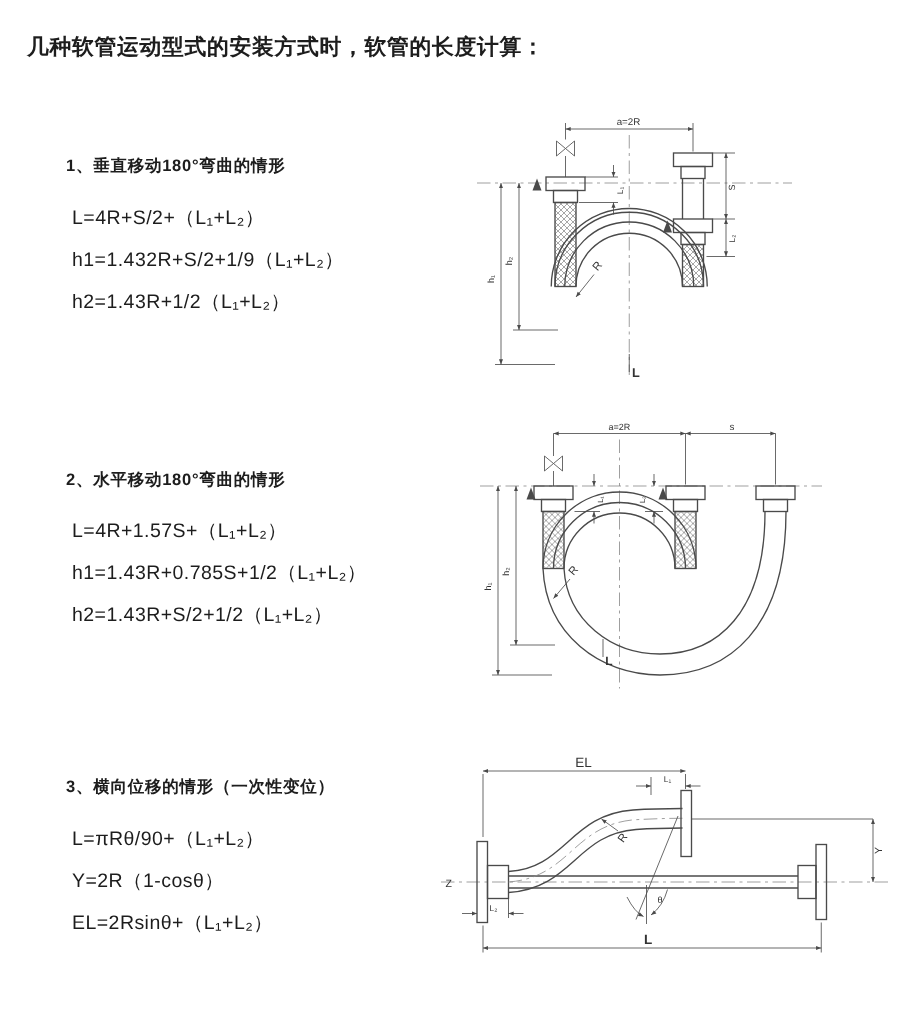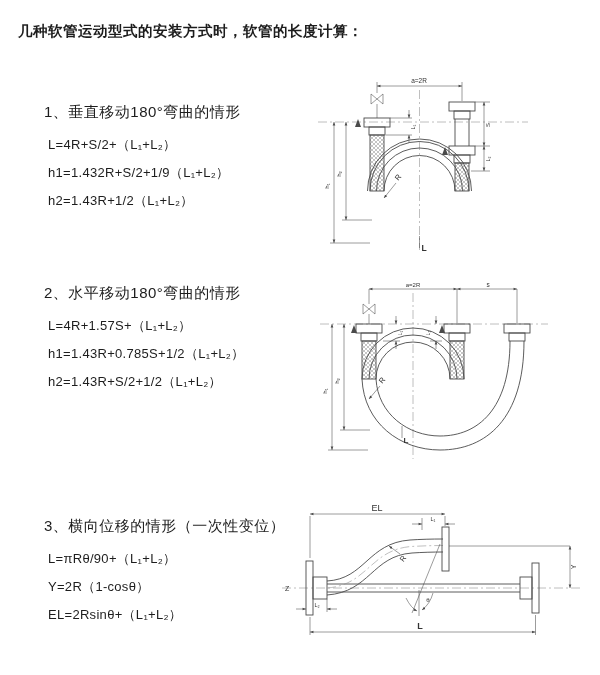--- a/index.html
+++ b/index.html
@@ -6,30 +6,30 @@
   body{
     width:600px;height:675px;background:#ffffff;position:relative;
     font-family:"Liberation Sans","DejaVu Sans",sans-serif;color:#222;
     overflow:hidden;
   }
   .page-title{
     position:absolute;left:18px;top:22px;
     font-size:14.5px;font-weight:bold;letter-spacing:.5px;color:#1d1d1d;
   }
   .sec{position:absolute;color:#1d1d1d;}
-  .sec-heading{font-size:15px;font-weight:normal;letter-spacing:.5px;height:20px;}
+  .sec-heading{font-size:11px;font-weight:bold;letter-spacing:.5px;height:20px;}
   .formulas{margin-top:8px;margin-left:4px;}
   .formula{font-size:13px;height:28px;line-height:28px;letter-spacing:.3px;font-weight:500;}
   #sec1{left:44px;top:103px;}
-  #sec2{left:44px;top:284px;}
+  #sec2{left:44px;top:312px;}
   #sec3{left:44px;top:517px;}
   .dia{position:absolute;}
   #dia1{left:312px;top:74px;}
   #dia2{left:312px;top:279px;}
-  #dia3{left:280px;top:500px;}
+  #dia3{left:292px;top:500px;}
   svg .ln{stroke:#4a4a4a;stroke-width:.9;fill:none;}
   svg .thin{stroke:#4a4a4a;stroke-width:.55;fill:none;}
   svg .cl{stroke:#8a8a8a;stroke-width:.55;fill:none;stroke-dasharray:9 3 2 3;}
   svg .lbl{fill:#333;font-family:"Liberation Sans","DejaVu Sans",sans-serif;}
 </style>
 </head>
 <body>
 
 <div class="page-title">几种软管运动型式的安装方式时，软管的长度计算：</div>
 

